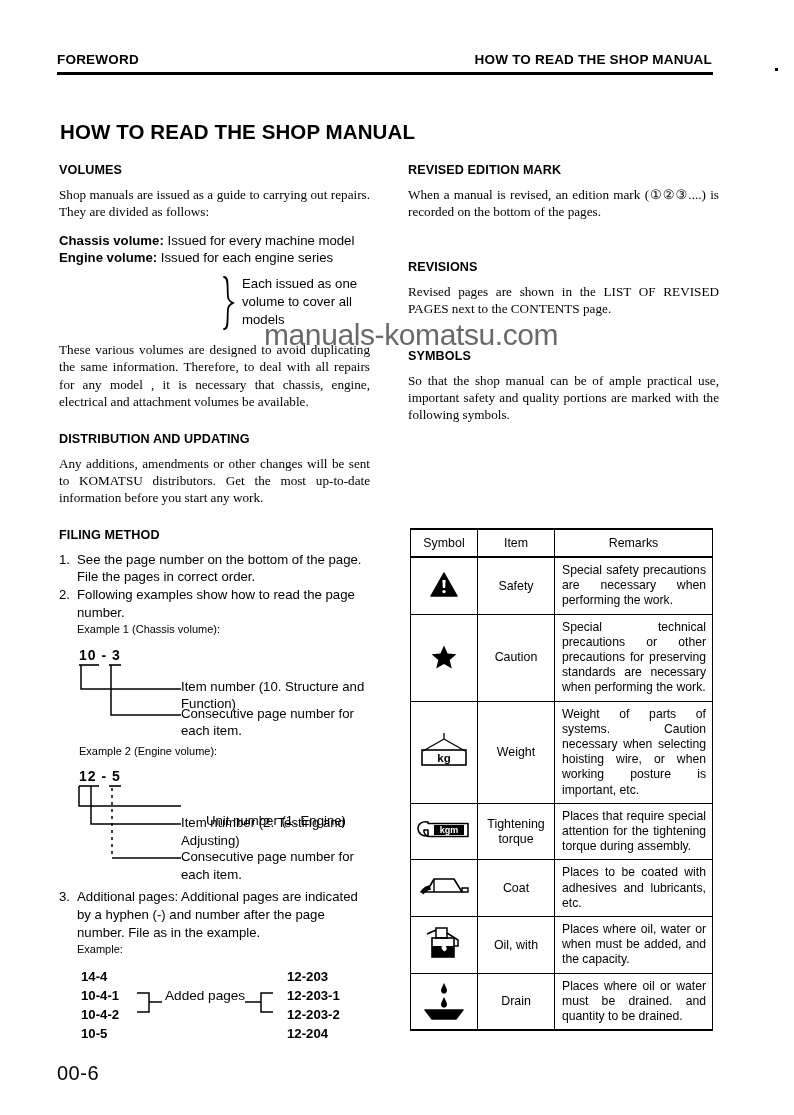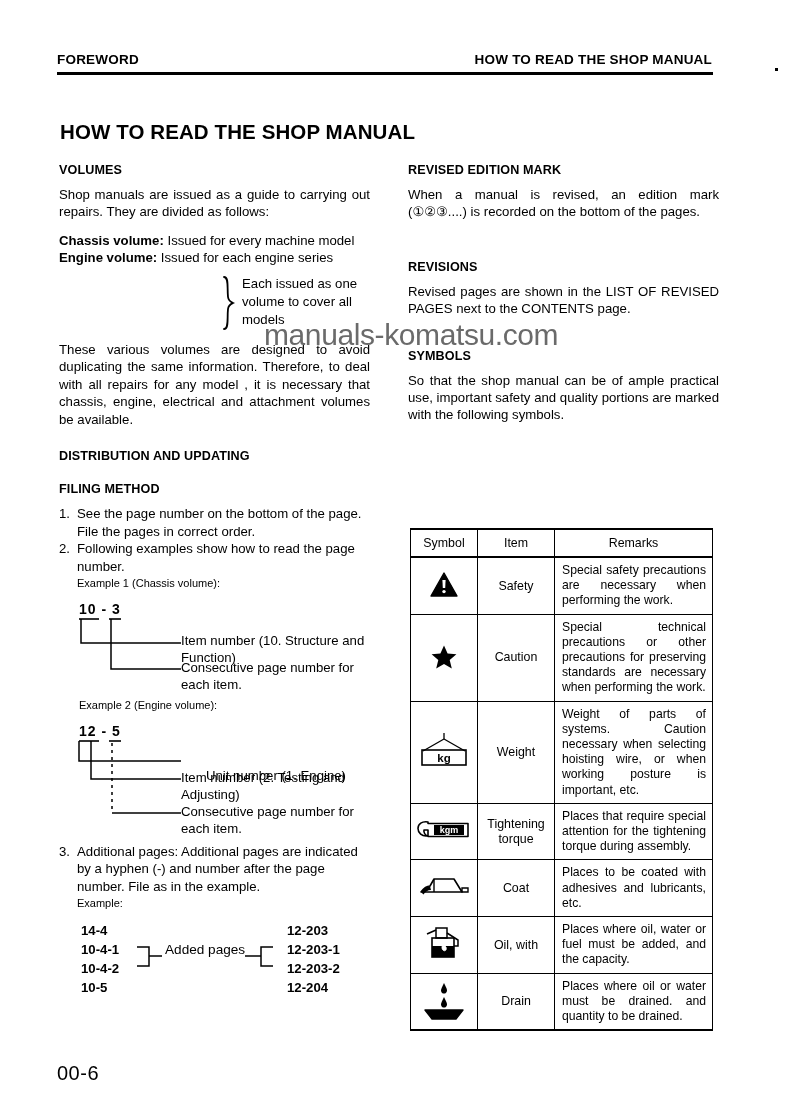--- a/index.html
+++ b/index.html
@@ -76,20 +76,21 @@
     font-weight: bold;
     margin: 0 0 9px 0;
     letter-spacing: 0.1px;
   }
   p.body {
     font-size: 13.2px;
     line-height: 17.4px;
     margin: 0 0 11px 0;
     text-align: justify;
     text-justify: inter-word;
+    font-family: Liberation Serif, serif;
   }
   p.body.last { margin-bottom: 0; }
   .gap-sm { height: 10px; }
   .gap-md { height: 20px; }
   .gap-lg { height: 28px; }
 
   .vol-line {
     font-size: 13.2px;
     line-height: 17.6px;
   }
@@ -286,20 +287,21 @@
       <svg class="brace-svg" width="16" height="56" viewBox="0 0 16 56">
         <path d="M3 2 C8 2, 6 12, 7 22 C7.5 26, 10 27, 12 28 C10 29, 7.5 30, 7 34 C6 44, 8 54, 3 54" fill="none" stroke="#000" stroke-width="1.8" stroke-linecap="round"></path>
       </svg>
       <div class="brace-text">Each issued as one volume to cover all models</div>
     </div>
 
     <p class="body">These various volumes are designed to avoid duplicating the same information.  Therefore, to deal with all repairs for any model , it is necessary that chassis, engine, electrical and attachment volumes be available.</p>
 
     <div class="gap-sm"></div>
     <h2 class="sec">DISTRIBUTION AND UPDATING</h2>
+    <p class="body">Any additions, amendments or other changes will be sent to KOMATSU distributors.  Get the most up-to-date information before you start any work.</p>
 
     <div class="gap-sm"></div>
     <h2 class="sec">FILING METHOD</h2>
 
     <ol class="numlist">
       <li>
         <span class="num">1.</span>
         <span>See the page number on the bottom of the page.  File the pages in correct order.</span>
       </li>
       <li>
@@ -471,21 +473,21 @@
           <svg width="40" height="38" viewBox="0 0 40 38">
             <rect x="8" y="14" width="22" height="19" fill="none" stroke="#000" stroke-width="1.6"></rect>
             <path d="M8 22 L30 22 L30 33 L8 33 Z" fill="#000"></path>
             <rect x="12" y="4" width="11" height="10" fill="none" stroke="#000" stroke-width="1.5"></rect>
             <path d="M23 9 L34 16 L34 22 L30 22" fill="none" stroke="#000" stroke-width="1.5"></path>
             <path d="M3 10 L12 6" fill="none" stroke="#000" stroke-width="1.5"></path>
             <path d="M19 20 C17.5 22.5, 17.5 25.5, 19.5 26.5 C21.5 27.5, 23 25.5, 22 23 Z" fill="#fff" stroke="#fff" stroke-width="0.8"></path>
           </svg>
         </td>
         <td class="c-item">Oil, with</td>
-        <td class="c-remarks">Places where oil, water or fuel must be added, and the capacity.</td>
+        <td class="c-remarks">Places where oil, water or when must be added, and the capacity.</td>
       </tr>
 
       <tr>
         <td class="c-symbol">
           <svg width="46" height="40" viewBox="0 0 46 40">
             <path d="M23 3 C21 7, 20 9, 20 10.5 C20 12.4, 21.4 13.6, 23 13.6 C24.6 13.6, 26 12.4, 26 10.5 C26 9, 25 7, 23 3 Z" fill="#000"></path>
             <path d="M23 17 C21 21, 20 23, 20 24.5 C20 26.4, 21.4 27.6, 23 27.6 C24.6 27.6, 26 26.4, 26 24.5 C26 23, 25 21, 23 17 Z" fill="#000"></path>
             <path d="M4 30 L42 30 L35 39 L11 39 Z" fill="#000" stroke="#000" stroke-width="1.4" stroke-linejoin="round"></path>
           </svg>
         </td>

